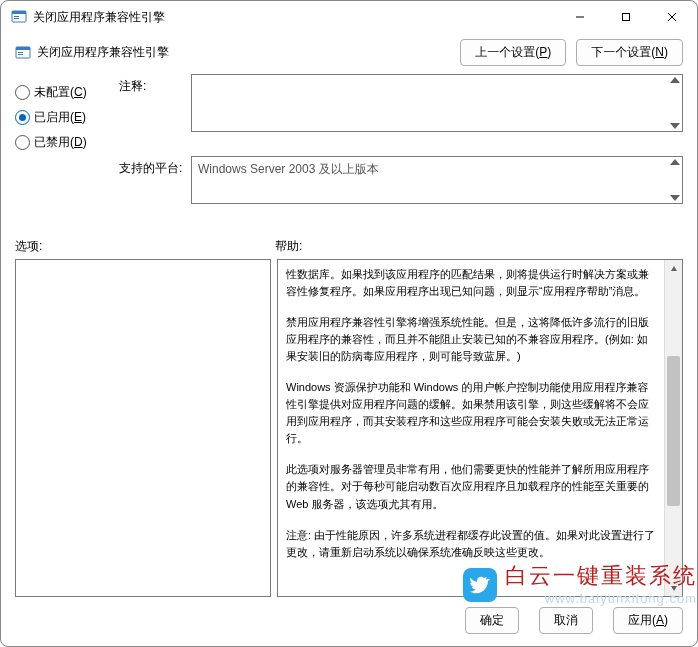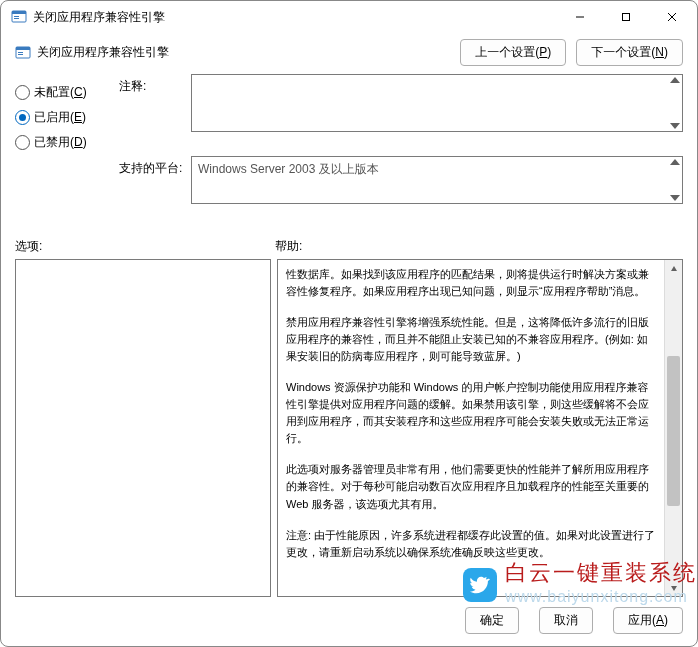--- a/index.html
+++ b/index.html
@@ -41,21 +41,21 @@
   .help-text p{margin:0 0 14px 0;}
   .help-scrollbar{width:17px;background:#f0f0f0;border-left:1px solid #dcdcdc;position:relative;}
   .sb-btn{position:absolute;left:0;width:17px;height:17px;background:#f0f0f0;display:flex;align-items:center;justify-content:center;}
   .sb-up{top:0;} .sb-down{bottom:0;}
   .sb-thumb{position:absolute;left:2px;width:13px;background:#c2c2c2;border-radius:2px;}
   .sb-btn svg{width:8px;height:8px;fill:#606060;}
   .footer{display:flex;justify-content:flex-end;gap:20px;padding:10px 14px 12px 14px;}
   .icon16{width:16px;height:16px;}
   .watermark{position:absolute;right:0;bottom:40px;pointer-events:none;}
   .watermark .wm-main{font-size:22px;color:#b91c1c;letter-spacing:2px;font-weight:300;font-family:Liberation Mono, monospace;}
-  .watermark .wm-sub{font-size:16px;color:#bdd9eb;text-align:left;letter-spacing:1px;}
+  .watermark .wm-sub{font-size:13px;color:#bdd9eb;text-align:right;letter-spacing:1px;}
   .wm-badge{position:absolute;right:200px;bottom:44px;width:34px;height:34px;background:#2aa7ea;border-radius:8px;display:flex;align-items:center;justify-content:center;pointer-events:none;}
   .wm-badge svg{width:20px;height:20px;fill:#fff;}
 </style>
 </head>
 <body>
 
 <div class="window">
 
   <div class="titlebar">
     <div class="titlebar-left">

